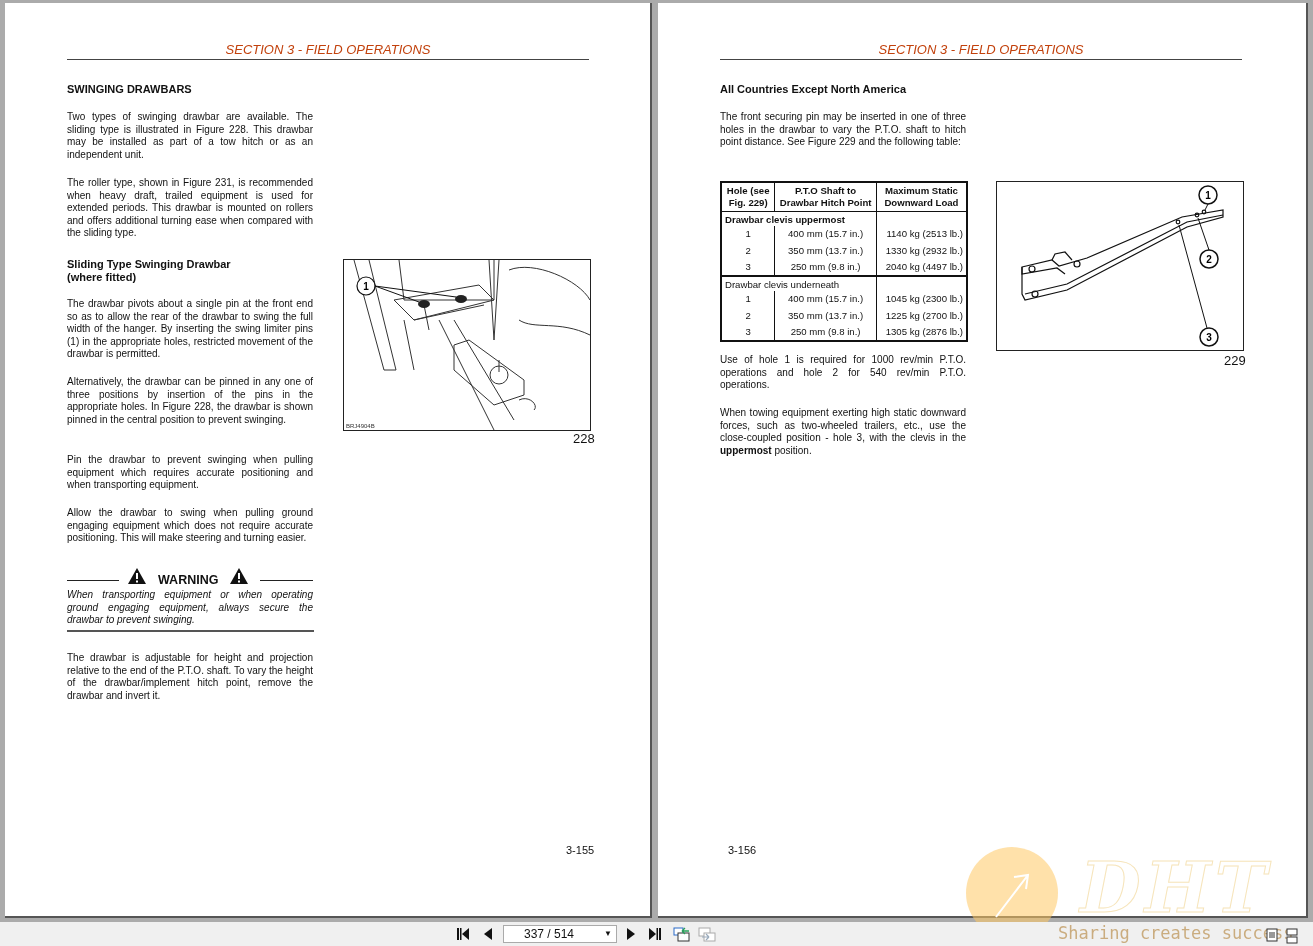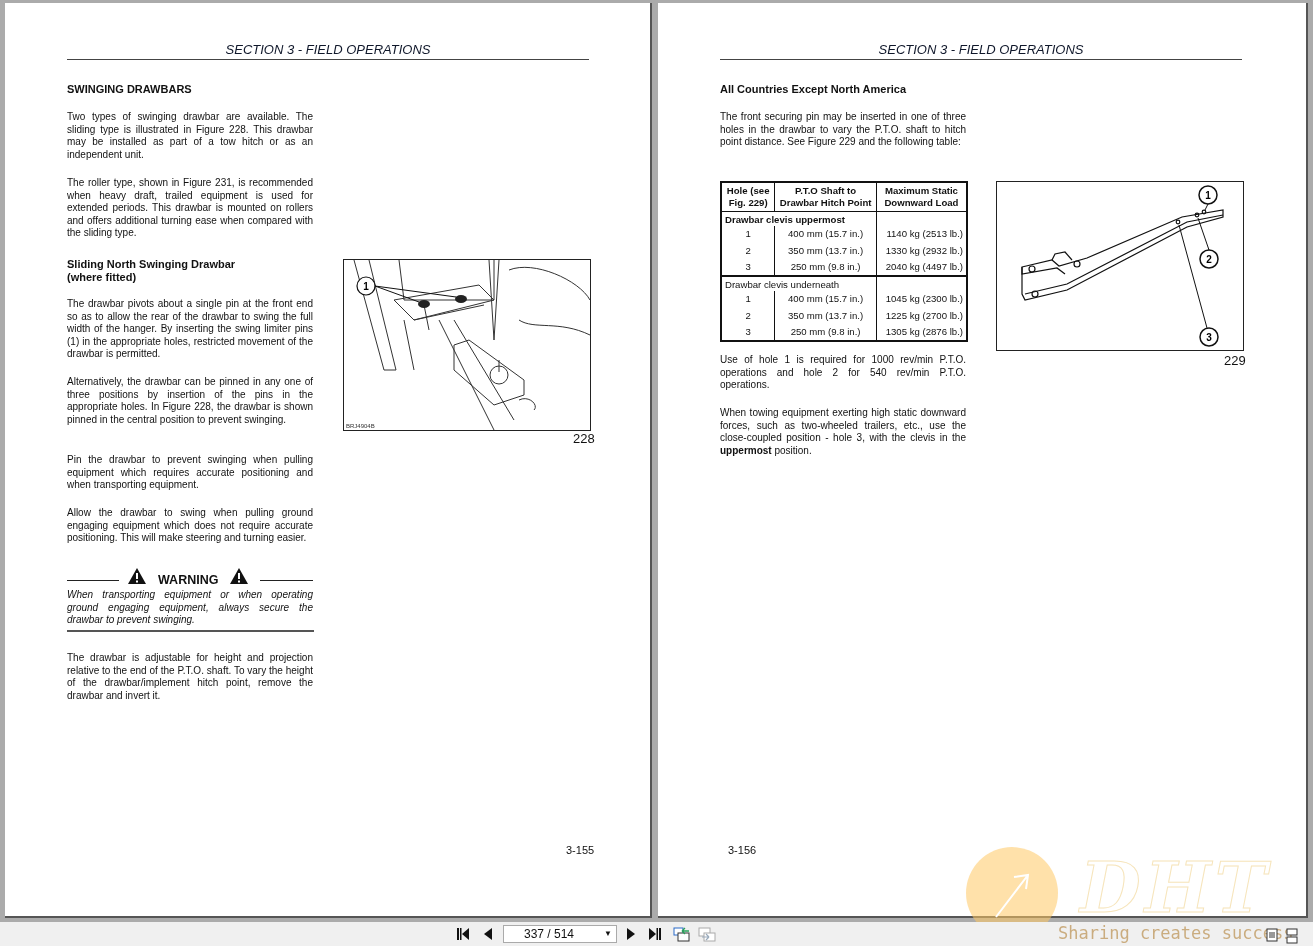--- a/index.html
+++ b/index.html
@@ -10,21 +10,21 @@
   }
   .page {
     position:absolute; top:3px; background:#fff;
     border-right:2px solid #555; border-bottom:2px solid #555;
     box-sizing:border-box;
   }
   #page-left { left:5px; width:647px; height:915px; }
   #page-right { left:658px; width:650px; height:915px; }
   .hdr {
     position:absolute; top:40px; height:16px; border-bottom:1.5px solid #444;
-    text-align:center; font-style:italic; font-size:13px; line-height:14px; color:#0f172a;
+    text-align:center; font-style:italic; font-size:13px; line-height:14px; color:#c2410c;
   }
   .abs { position:absolute; }
   .h-bold { font-weight:bold; font-size:11px; line-height:13px; }
   .para { font-size:10px; line-height:12.5px; text-align:justify; }
   .pgnum { font-size:11px; }
   .figbox { position:absolute; border:1.5px solid #222; background:#fff; overflow:hidden; }
   .fignum { font-size:13px; position:absolute; }
   table.spec { border-collapse:collapse; font-size:9.6px; line-height:12px; }
   table.spec td, table.spec th { padding:0 3px; }
   table.spec { border:2px solid #111; }
@@ -58,21 +58,21 @@
 
 <div id="page-left" class="page">
   <div class="hdr" style="left:62px; width:522px;">SECTION 3  - FIELD OPERATIONS</div>
 
   <div class="abs h-bold" style="left:62px; top:80px;">SWINGING DRAWBARS</div>
 
   <div class="abs para" style="left:62px; top:108px; width:246px;">Two types of swinging drawbar are available. The sliding type is illustrated in Figure 228. This drawbar may be installed as part of a tow hitch or as an independent unit.</div>
   <div class="abs para" style="left:62px; top:174px; width:246px;">The roller type, shown in Figure 231, is recommended when heavy draft, trailed equipment is used for extended periods. This drawbar is mounted on rollers and offers additional turning ease when compared with the sliding type.</div>
 
   <div class="abs h-bold" style="left:62px; top:255px;">
-    <div>Sliding North Swinging Drawbar</div>
+    <div>Sliding Type Swinging Drawbar</div>
     <div>(where fitted)</div>
   </div>
 
   <div class="abs para" style="left:62px; top:295px; width:246px;">The drawbar pivots about a single pin at the front end so as to allow the rear of the drawbar to swing the full width of the hanger. By inserting the swing limiter pins (1) in the appropriate holes, restricted movement of the drawbar is permitted.</div>
   <div class="abs para" style="left:62px; top:373px; width:246px;">Alternatively, the drawbar can be pinned in any one of three positions by insertion of the pins in the appropriate holes. In Figure 228, the drawbar is shown pinned in the central position to prevent swinging.</div>
   <div class="abs para" style="left:62px; top:504px; width:246px;">Allow the drawbar to swing when pulling ground engaging equipment which does not require accurate positioning. This will make steering and turning easier.</div>
   <div class="abs para" style="left:62px; top:451px; width:246px;">Pin the drawbar to prevent swinging when pulling equipment which requires accurate positioning and when transporting equipment.</div>
 
   <div>
     <div class="warn-line" style="left:62px; top:577px; width:52px;"></div>

